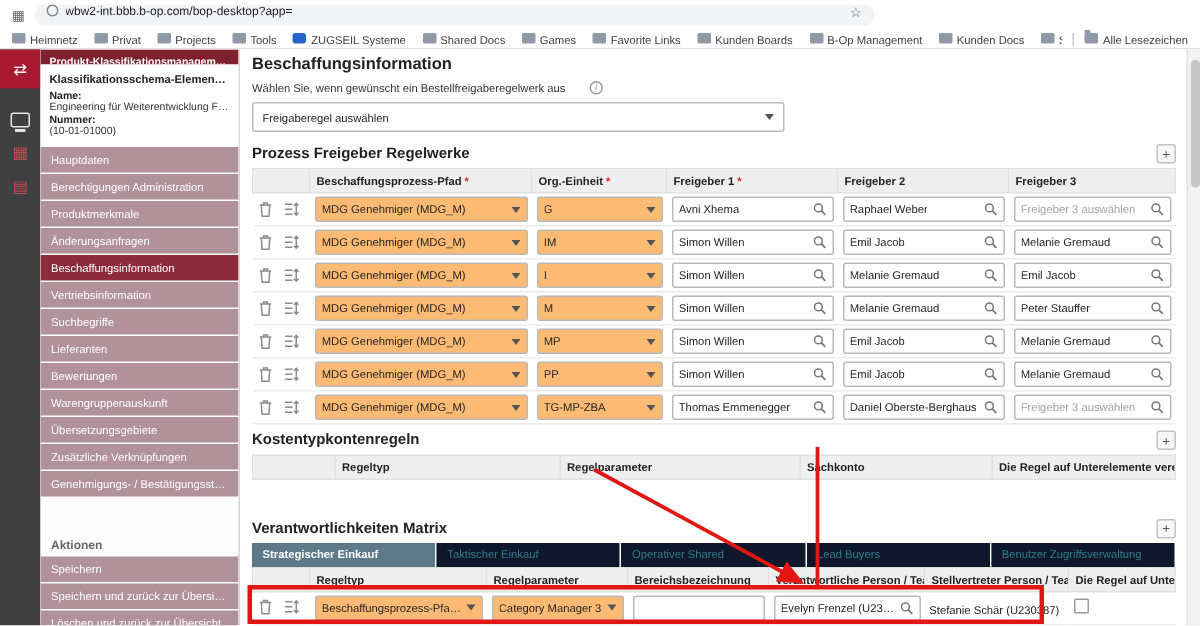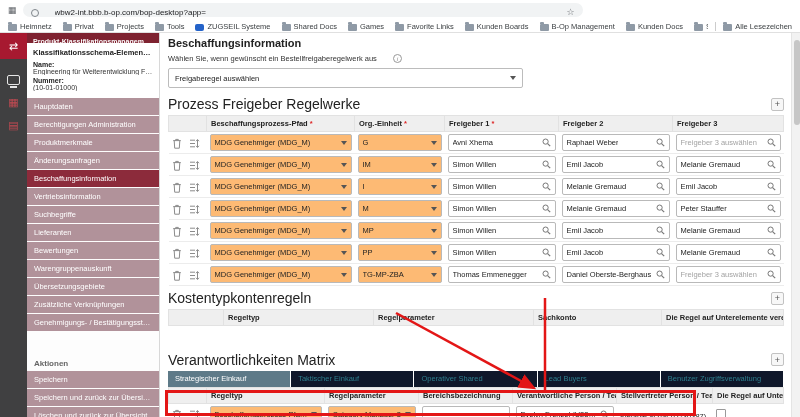--- a/index.html
+++ b/index.html
@@ -4,34 +4,34 @@
 <style>
   *{margin:0;padding:0;box-sizing:border-box}
   html,body{width:800px;height:417px;overflow:hidden}
   body{font-family:"Liberation Sans",sans-serif;color:#222;background:#fff}
   .page{position:relative;width:800px;height:417px;overflow:hidden}
 
   
   .chrome{height:33px;background:#fff;border-bottom:1px solid #e0e0e0}
   .url-row{height:19px;display:flex;align-items:center;gap:6px;padding:0 8px}
   .apps-grid{font-size:9px;color:#5f6368;cursor:pointer}
-  .omnibox{display:flex;align-items:flex-end;gap:16px;background:#f1f3f4;border-radius:8px;height:14px;padding:0 8px;width:560px}
+  .omnibox{display:flex;align-items:flex-start;gap:5px;background:#f1f3f4;border-radius:8px;height:14px;padding:0 8px;width:560px}
   .site-info{width:8px;height:8px;border:1px solid #80868b;border-radius:50%;flex:0 0 auto}
   .url-text{font-size:8px;color:#202124;white-space:nowrap;overflow:hidden;flex:1}
   .star{font-size:9px;color:#5f6368}
   .chrome-right{margin-left:auto;display:flex;align-items:center;gap:7px}
   .update-pill{display:flex;align-items:center;gap:4px;border:1px solid #dadce0;border-radius:8px;height:14px;padding:0 7px;font-size:8px;color:#3c4043;cursor:pointer;background:#fff}
   .update-dot{width:7px;height:7px;border-radius:50%;background:#e8710a}
   .puzzle{width:9px;height:9px;background:#6b6f73;border-radius:2px;position:relative}
   .puzzle::before{content:"";position:absolute;top:-3px;left:2.5px;width:4px;height:4px;border-radius:50%;background:#6b6f73}
   .avatar{width:12px;height:12px;border-radius:50%;background:#a1887f}
   .kebab{font-size:10px;color:#5f6368;line-height:1}
   .bm-row{height:14px;display:flex;align-items:center;padding:0 8px}
   .bm-items{display:flex;gap:11px;align-items:center;overflow:hidden;flex:1}
-  .bm{display:flex;align-items:flex-end;gap:3px;white-space:nowrap;font-size:7.5px;color:#3c4043;cursor:pointer;flex:0 0 auto}
+  .bm{display:flex;align-items:flex-start;gap:3px;white-space:nowrap;font-size:7.5px;color:#3c4043;cursor:pointer;flex:0 0 auto}
   .bm-ico{width:9px;height:7px;position:relative;flex:0 0 auto}
   .bm-ico[data-kind="folder"]{background:#8f9aa6;border-radius:1px}
   .bm-ico[data-kind="folder"]::before{content:"";position:absolute;top:-2px;left:0;width:4px;height:2px;background:#8f9aa6;border-radius:1px 1px 0 0}
   .bm-ico[data-kind="site"]{background:#2463c9;border-radius:2px}
   .bm-sep{width:1px;height:9px;background:#ccc;margin:0 7px;flex:0 0 auto}
 
   
   .app{position:absolute;top:33px;left:0;right:0;bottom:0;display:flex}
   .rail{width:27px;background:#404041;display:flex;flex-direction:column;align-items:center;flex:0 0 auto}
   .rail-logo{width:27px;height:26px;background:#a71930;color:#fff;display:flex;align-items:center;justify-content:center;font-size:11px;cursor:pointer}
@@ -53,40 +53,40 @@
   .actions-title{font-size:8px;font-weight:bold;color:#666;padding:4px 7px 3px}
 
   
   .main{flex:1;background:#fff;padding:4px 16px 0 8px;overflow:hidden;position:relative}
   .m-title{font-size:11px;font-weight:bold;margin-bottom:5px}
   .intro{font-size:7.5px;color:#333;display:flex;align-items:flex-start;gap:16px;margin-bottom:5px}
   .info-ico{width:9px;height:9px;border:1px solid #999;border-radius:50%;color:#888;font-size:6px;font-style:italic;display:inline-flex;align-items:center;justify-content:center;cursor:pointer}
   .big-select{width:355px;height:20px;border:1px solid #bcbcbc;border-radius:2px;display:flex;align-items:center;justify-content:space-between;padding:0 6px;margin-bottom:8px;cursor:pointer;background:#fff}
   .teal{color:#2e7d8c}
   .section-head{display:flex;align-items:center;justify-content:space-between;margin:4px 0 3px}
-  .section-title{font-size:14px;font-weight:normal}
+  .section-title{font-size:10px;font-weight:bold}
   .add-btn{width:13px;height:13px;border:1px solid #c2c2c2;border-radius:2px;display:flex;align-items:center;justify-content:center;font-size:9px;color:#555;background:#f7f7f7;cursor:pointer}
   table.tbl{width:100%;border-collapse:collapse;table-layout:fixed}
   .tbl th{background:#efefef;font-size:7.5px;font-weight:bold;text-align:left;padding:3px 4px;border:1px solid #e2e2e2;white-space:nowrap;overflow:hidden}
   .tbl td{padding:1px 3px;border-bottom:1px solid #ececec;vertical-align:middle;overflow:hidden}
   .tbl tr{height:22px}
   .tbl thead tr{height:15px}
   .req{color:#d22;margin-left:2px}
   .c-icons{white-space:nowrap}
   .icon-btn{display:inline-flex;vertical-align:middle;cursor:pointer;margin-right:3px}
   .selectbox{height:17px;border:1px solid #b9b9b9;border-radius:2px;display:flex;align-items:center;justify-content:space-between;padding:0 4px;background:#fdba74;cursor:pointer}
   .inputbox{height:17px;border:1px solid #b9b9b9;border-radius:2px;display:flex;align-items:center;justify-content:space-between;padding:0 4px;background:#fff;cursor:text}
   .sel-text,.in-text{font-size:7.5px;color:#222;white-space:nowrap;overflow:hidden;text-overflow:ellipsis}
   .inputbox[data-state="placeholder"] .in-text{color:#a3a3a3}
   .chev{width:0;height:0;border-left:3px solid transparent;border-right:3px solid transparent;border-top:4px solid #555;flex:0 0 auto;margin-left:3px}
   .mag{flex:0 0 auto;margin-left:3px;cursor:pointer}
   .empty-row td{height:6px;border-bottom:none}
   .tabs{display:flex;height:16px;margin-top:1px}
   .tab{flex:1;display:flex;align-items:center;padding:0 7px;font-size:7.5px;color:#2e7d8c;background:#0f172a;border-right:1px solid #fff;white-space:nowrap;overflow:hidden;cursor:pointer}
-  .tab[data-state="active"]{background:#5e7a88;color:#fff;font-weight:normal}
+  .tab[data-state="active"]{background:#5e7a88;color:#fff;font-weight:bold}
   .stell-text{font-size:7.5px;white-space:nowrap;overflow:hidden;cursor:pointer}
   .c-check{padding-left:8px}
   .checkbox{width:10px;height:10px;border:1px solid #9a9a9a;border-radius:1px;display:inline-block;background:#fff;cursor:pointer}
 
   
   .annot{position:absolute;inset:0;pointer-events:none;z-index:50}
   .scrollbar{position:absolute;top:0;right:0;bottom:0;width:9px;background:#f2f2f2;border-left:1px solid #e4e4e4;cursor:pointer}
   .scroll-thumb{position:absolute;top:7px;left:1.5px;width:6px;height:85px;background:#c6c6c6;border-radius:3px;cursor:grab}
 </style>
 </head>

